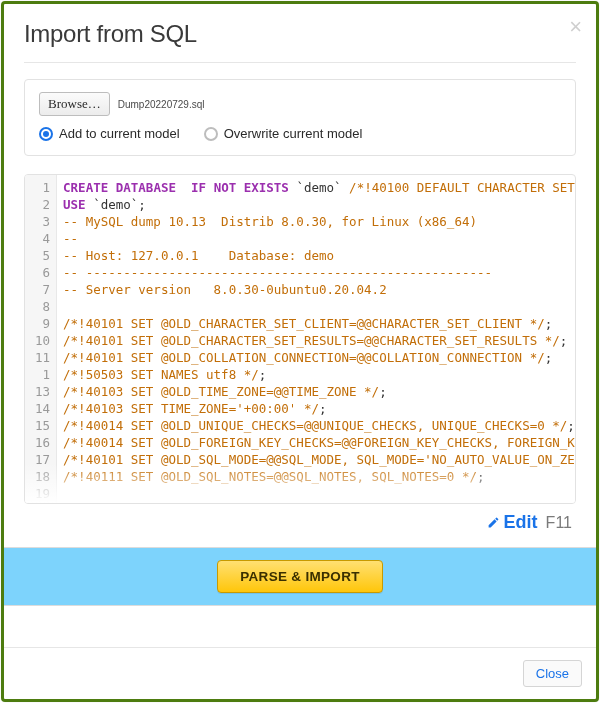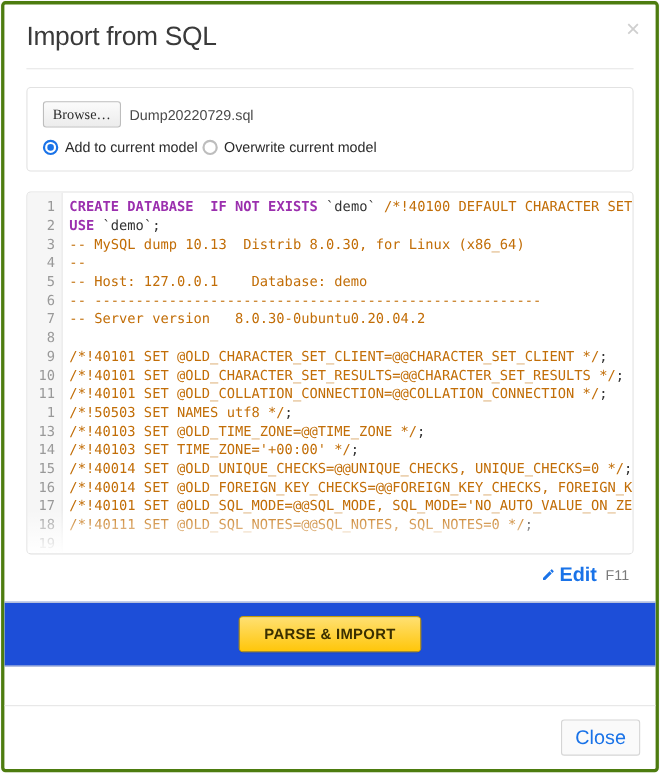--- a/index.html
+++ b/index.html
@@ -71,27 +71,27 @@
     font-family: Liberation Serif, serif;
     font-size: 13px;
     padding: 3px 8px;
     border: 1px solid #bdbdbd;
     border-radius: 3px;
     background: linear-gradient(#fbfbfb, #ececec);
     color: #2a2a2a;
     cursor: pointer;
   }
   .file-name {
-    font-size: 13px;
+    font-size: 10px;
     color: #4a4a4a;
   }
   .radio-row {
     display: flex;
     align-items: center;
-    gap: 4px;
+    gap: 24px;
   }
   .radio-item { display: flex; align-items: center; gap: 6px; }
   .radio {
     width: 14px; height: 14px;
     border: 2px solid #bdbdbd;
     border-radius: 50%;
     display: inline-flex; align-items: center; justify-content: center;
     cursor: pointer;
   }
   .radio.checked { border-color: #1a73e8; }
@@ -140,25 +140,25 @@
     position: absolute; left: 0; right: 0; bottom: 0; height: 40px;
     background: linear-gradient(rgba(255,255,255,0), #fff);
     pointer-events: none;
   }
   .edit-row {
     display: flex; justify-content: flex-end; align-items: center;
     gap: 8px; padding: 8px 4px 0 0;
   }
   .edit-link { display: inline-flex; align-items: center; gap: 4px; color: #1a73e8; font-weight: 700; font-size: 18px; cursor: pointer; }
   .pencil { width: 13px; height: 13px; }
-  .edit-hint { color: #7a7a7a; font-size: 13px; }
+  .edit-hint { color: #7a7a7a; font-size: 16px; }
 
   .parse-bar {
     margin: 14px -20px 0 -20px;
-    background: #1d4ed8;
+    background: #7dd3fc;
     border-top: 1px solid #dcdcdc;
     border-bottom: 1px solid #dcdcdc;
     padding: 12px 0;
     display: flex;
     justify-content: center;
   }
   .parse-btn {
     font-family: inherit;
     font-size: 13.5px;
     font-weight: 800;
@@ -171,21 +171,21 @@
     box-shadow: 0 1px 0 rgba(0,0,0,0.08);
     cursor: pointer;
   }
   .modal-footer {
     border-top: 1px solid #e6e6e6;
     padding: 12px 14px;
     display: flex; justify-content: flex-end;
   }
   .close-btn {
     font-family: inherit;
-    font-size: 18px;
+    font-size: 13px;
     color: #1a73e8;
     border: 1px solid #d5d5d5;
     background: #fafafa;
     border-radius: 3px;
     padding: 5px 12px;
     cursor: pointer;
   }
 </style>
 </head>
 <body>

